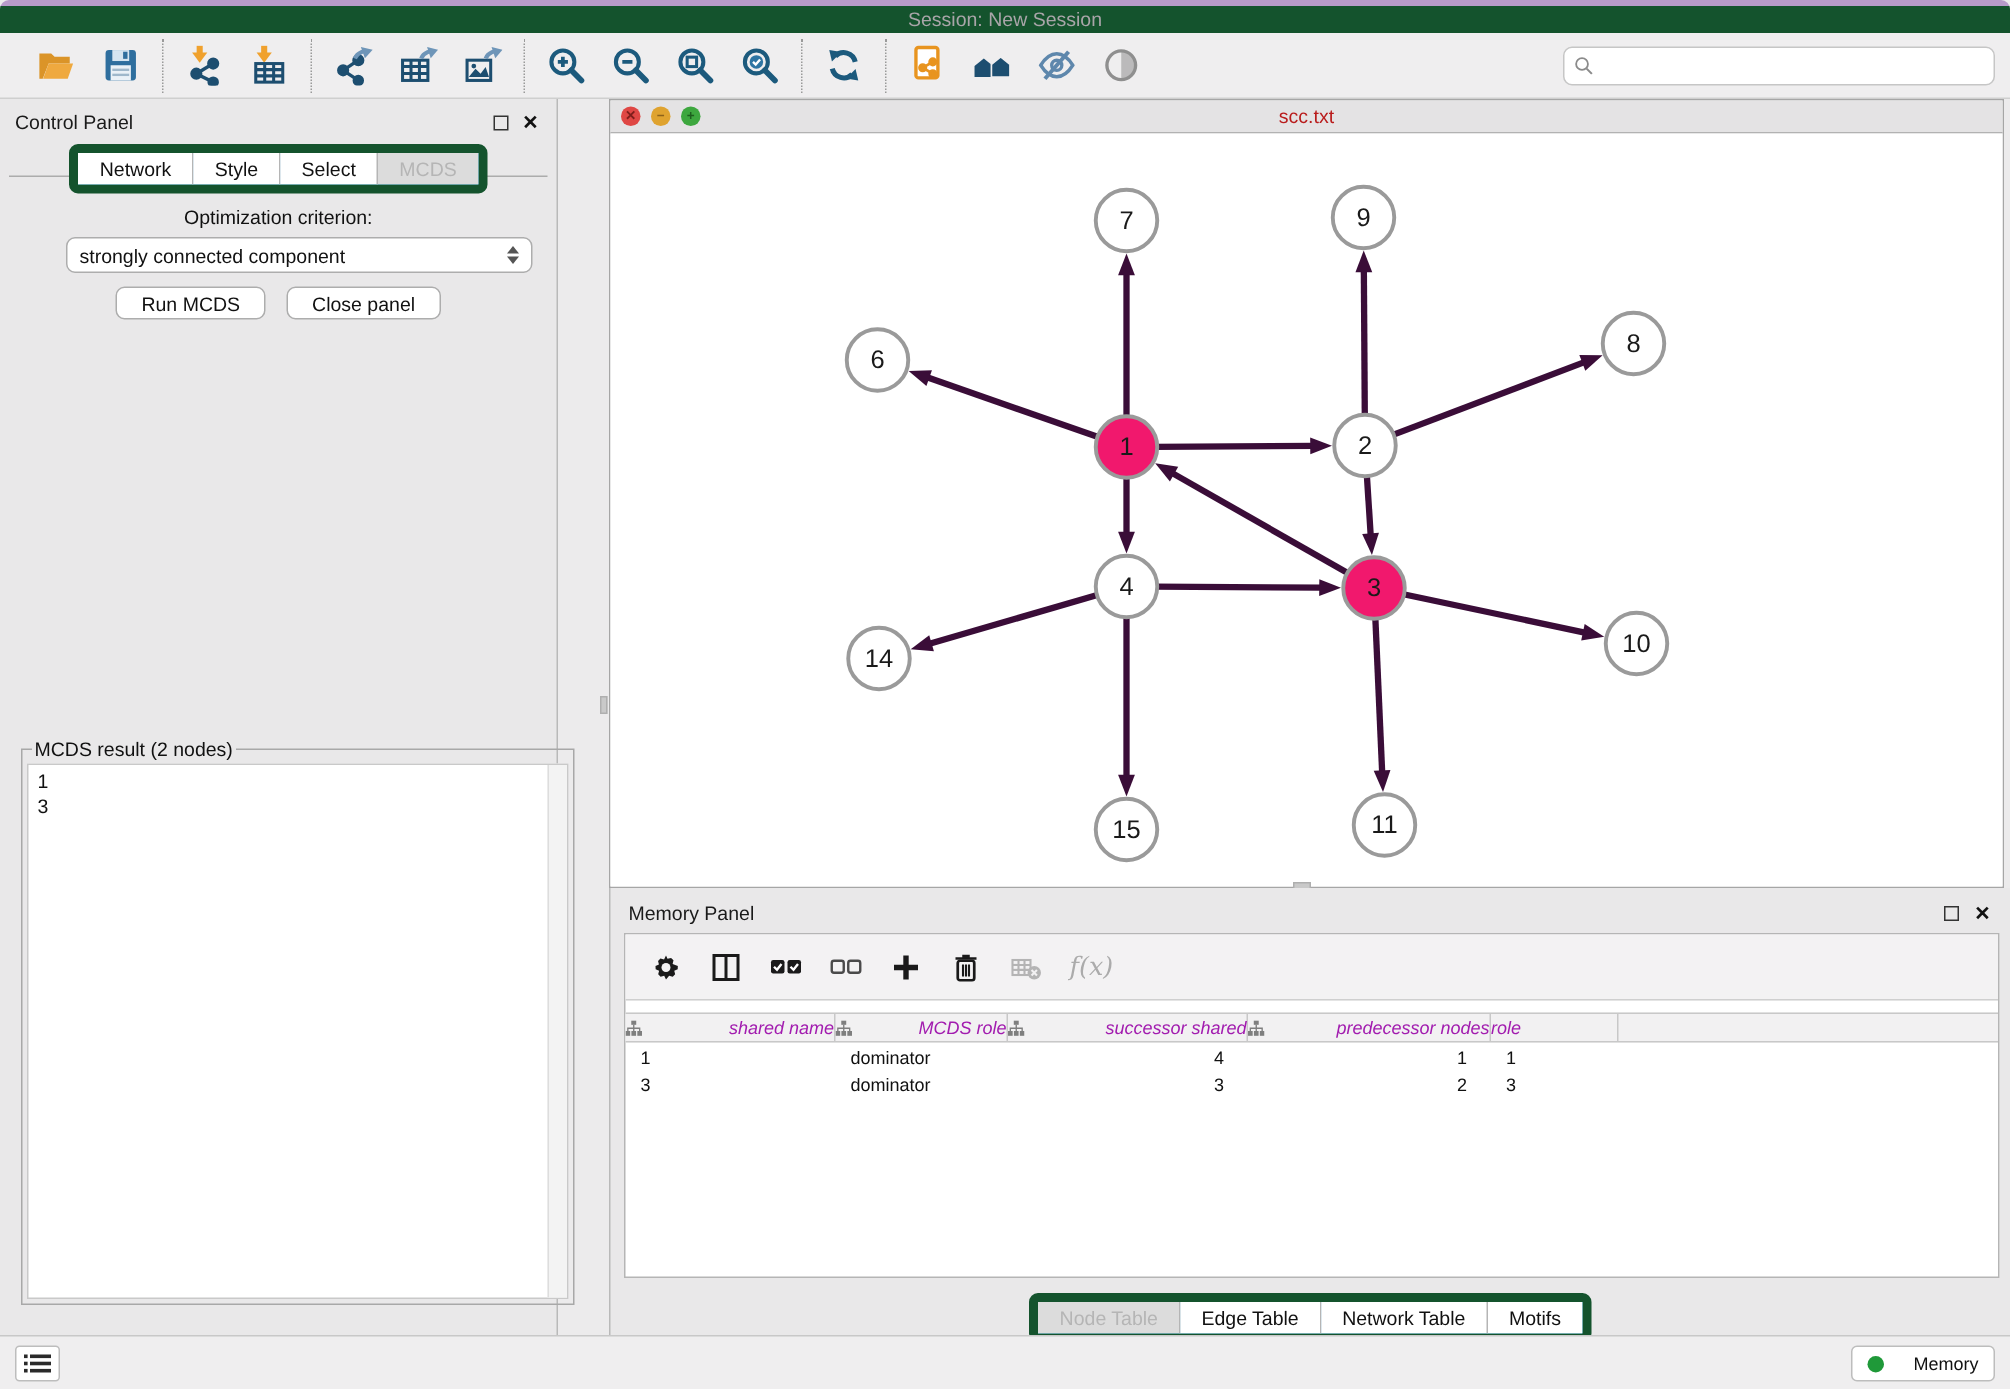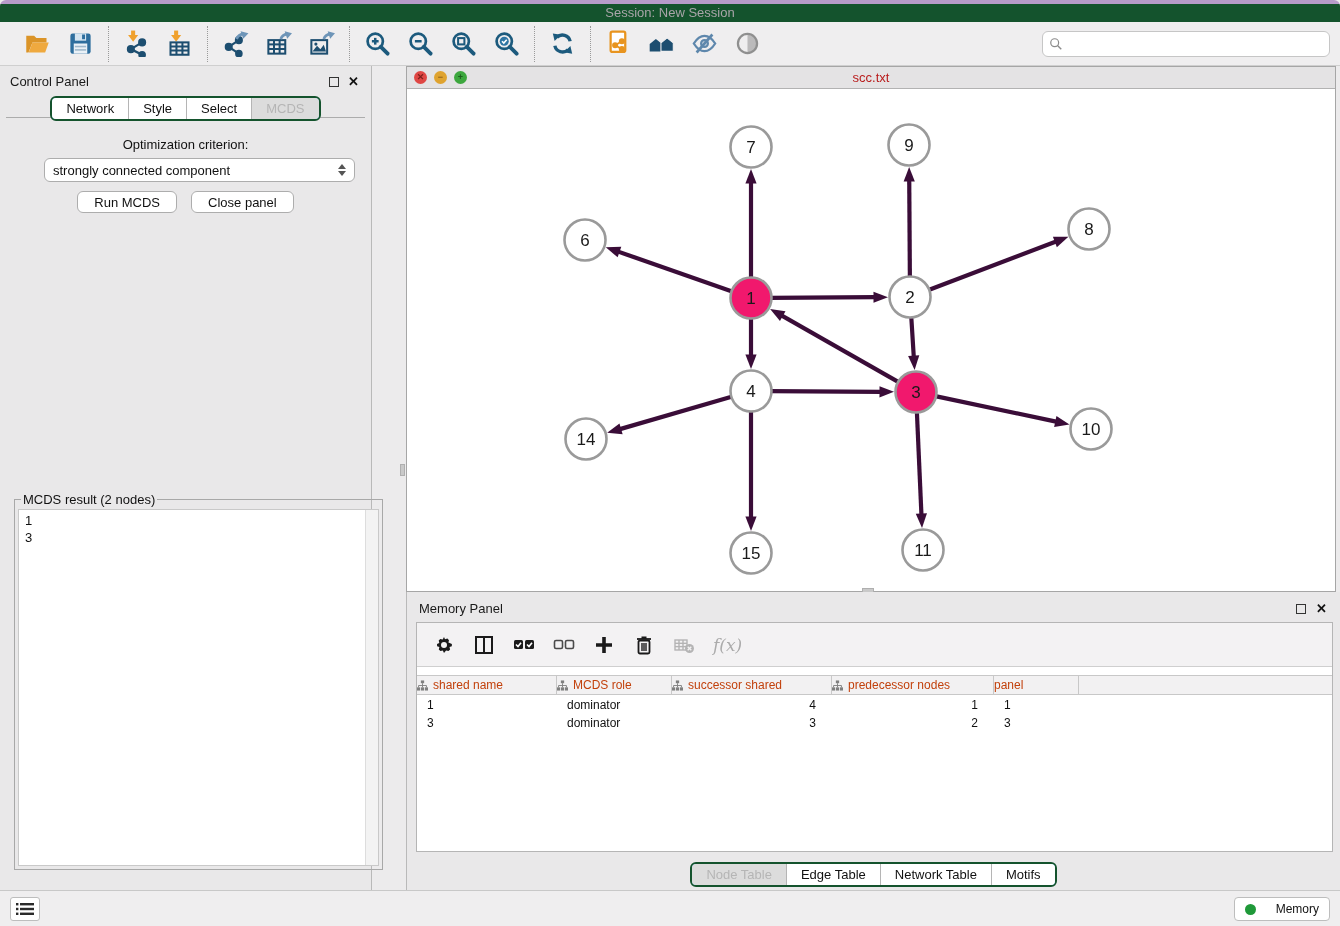--- a/index.html
+++ b/index.html
@@ -22,21 +22,21 @@
   .panel-title { font-size:13px; color:#1A1A1A; }
   .float-btn { width:10px; height:10px; border:1.5px solid #333; display:inline-block; cursor:pointer; }
   .close-btn { font-size:13px; font-weight:bold; color:#111; cursor:pointer; line-height:10px; }
 
   
   .control-panel { position:absolute; left:0; top:66px; width:372px; height:824px; background:#E9E8E9; border-right:1px solid #B9B9B9; }
   .cp-header { position:absolute; left:0; top:4px; width:100%; height:24px; }
   .cp-header .panel-title { position:absolute; left:10px; top:4px; }
   .cp-header .float-btn { position:absolute; right:32px; top:7px; }
   .cp-header .close-btn { position:absolute; right:12px; top:7px; }
-  .tabstrip { display:flex; border:2px solid #14532d; border-radius:6px; overflow:hidden; background:#7dd3fc; }
+  .tabstrip { display:flex; border:6px solid #14532d; border-radius:6px; overflow:hidden; background:#7dd3fc; }
   .tabstrip .tab { padding:3px 14px; font-size:13px; color:#111; background:#fff; border-right:1px solid #B5B5B5; cursor:pointer; white-space:nowrap; }
   .tabstrip .tab:last-child { border-right:none; }
   .tabstrip .tab.active { background:#DCDCDC; color:#B5B5B5; }
   .cp-tabs-row { position:absolute; left:0; top:30px; width:100%; display:flex; justify-content:center; z-index:2; }
   .cp-body-line { position:absolute; left:6px; right:6px; top:51px; border-top:1px solid #ACACAC; }
   .opt-label { position:absolute; left:0; top:71px; width:100%; text-align:center; font-size:13px; color:#111; }
   .mac-select { position:absolute; left:44px; top:92px; width:311px; height:24px; background:#fff; border:1px solid #ADADAD; border-radius:6px; display:flex; align-items:center; padding:0 8px; font-size:13px; color:#111; cursor:pointer; }
   .mac-select .stepper { margin-left:auto; display:flex; flex-direction:column; gap:2px; }
   .mac-select .stepper i { width:0; height:0; border-left:4px solid transparent; border-right:4px solid transparent; }
   .mac-select .stepper .up { border-bottom:5px solid #555; }
@@ -70,21 +70,21 @@
   .tp-header .float-btn { position:absolute; right:34px; top:6px; }
   .tp-header .close-btn { position:absolute; right:13px; top:6px; }
   .table-box { position:absolute; left:9px; top:30px; width:917px; height:230px; background:#fff; border:1px solid #B5B5B5; }
   .tb-toolbar { position:absolute; left:0; top:0; width:100%; height:44px; background:#F3F2F3; border-bottom:1px solid #CFCFCF; display:flex; align-items:center; gap:18px; padding:0 16px; }
   .tb-icon { width:22px; height:22px; cursor:pointer; }
   .tb-icon svg { width:100%; height:100%; }
   .tb-icon.disabled { opacity:.45; cursor:default; }
   .fx-label { font-family:"DejaVu Serif", serif; font-style:italic; font-size:17px; color:#ABABAB; cursor:default; }
   .grid-table { position:absolute; left:0; top:52px; width:100%; }
   .gt-header { display:flex; border-top:1px solid #C8C8C8; border-bottom:1px solid #C8C8C8; background:#F2F1F2; height:20px; }
-  .gt-hcell { display:flex; align-items:center; justify-content:flex-start; gap:5px; font-size:12px; color:#c2410c; border-right:1px solid #C8C8C8; height:100%; cursor:pointer; }
+  .gt-hcell { display:flex; align-items:center; justify-content:space-between; gap:5px; font-size:12px; color:#a21caf; border-right:1px solid #C8C8C8; height:100%; cursor:pointer;font-style:italic; }
   .gt-hcell svg { width:11px; height:11px; }
   .gt-row { display:flex; height:16px; margin-top:2px; }
   .gt-cell { font-size:12px; color:#111; line-height:16px; white-space:nowrap; overflow:hidden; }
   .tp-tabs-row { position:absolute; left:0; top:270px; width:100%; display:flex; justify-content:center; }
 
   
   .statusbar { position:absolute; left:0; top:890px; width:100%; height:36px; background:#EFEEEF; border-top:1px solid #C8C8C8; }
   .list-btn { position:absolute; left:10px; top:6px; width:30px; height:24px; background:#fff; border:1px solid #BDBDBD; border-radius:3px; display:flex; align-items:center; justify-content:center; cursor:pointer; }
   .memory-btn { position:absolute; right:10px; top:6px; height:24px; background:#fff; border:1px solid #BDBDBD; border-radius:4px; display:flex; align-items:center; gap:20px; padding:0 10px; font-size:12px; color:#111; cursor:pointer; }
   .mem-dot { width:11px; height:11px; border-radius:50%; background:#1F9939; }
@@ -461,21 +461,21 @@
                     <rect x="8.6" y="8" width="3.4" height="3.5"></rect>
                   </g>
                   <g stroke="#7F7F7F" stroke-width="1" fill="none">
                     <path d="M6 3.5v2.5M1.7 8V6h8.6v2M6 6v2"></path>
                   </g>
                 </svg>
               </span>
               <span>predecessor nodes</span>
             </div>
             <div class="gt-hcell" style="width: 85px;">
-              <span>panel</span>
+              <span>role</span>
             </div>
           </div>
         <div id="gt-rows">
             <div class="gt-row">
               <div class="gt-cell" style="width: 140px; text-align: left; padding: 0px 0px 0px 10px;">1</div>
               <div class="gt-cell" style="width: 115px; text-align: left; padding: 0px 0px 0px 10px;">dominator</div>
               <div class="gt-cell" style="width: 160px; text-align: right; padding: 0px 16px 0px 0px;">4</div>
               <div class="gt-cell" style="width: 162px; text-align: right; padding: 0px 16px 0px 0px;">1</div>
               <div class="gt-cell" style="width: 85px; text-align: left; padding: 0px 0px 0px 10px;">1</div>
             </div>

